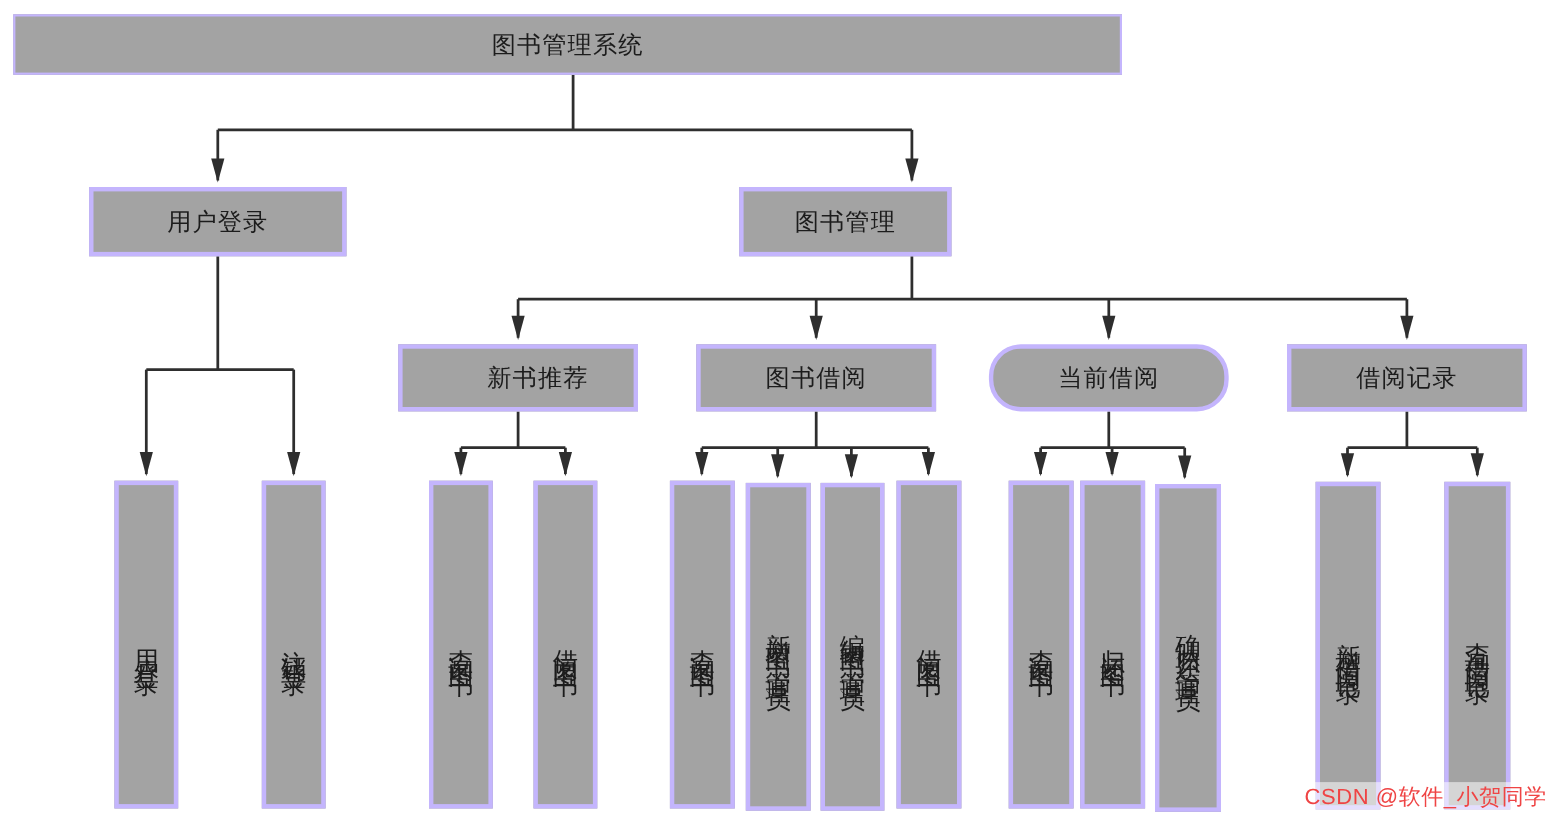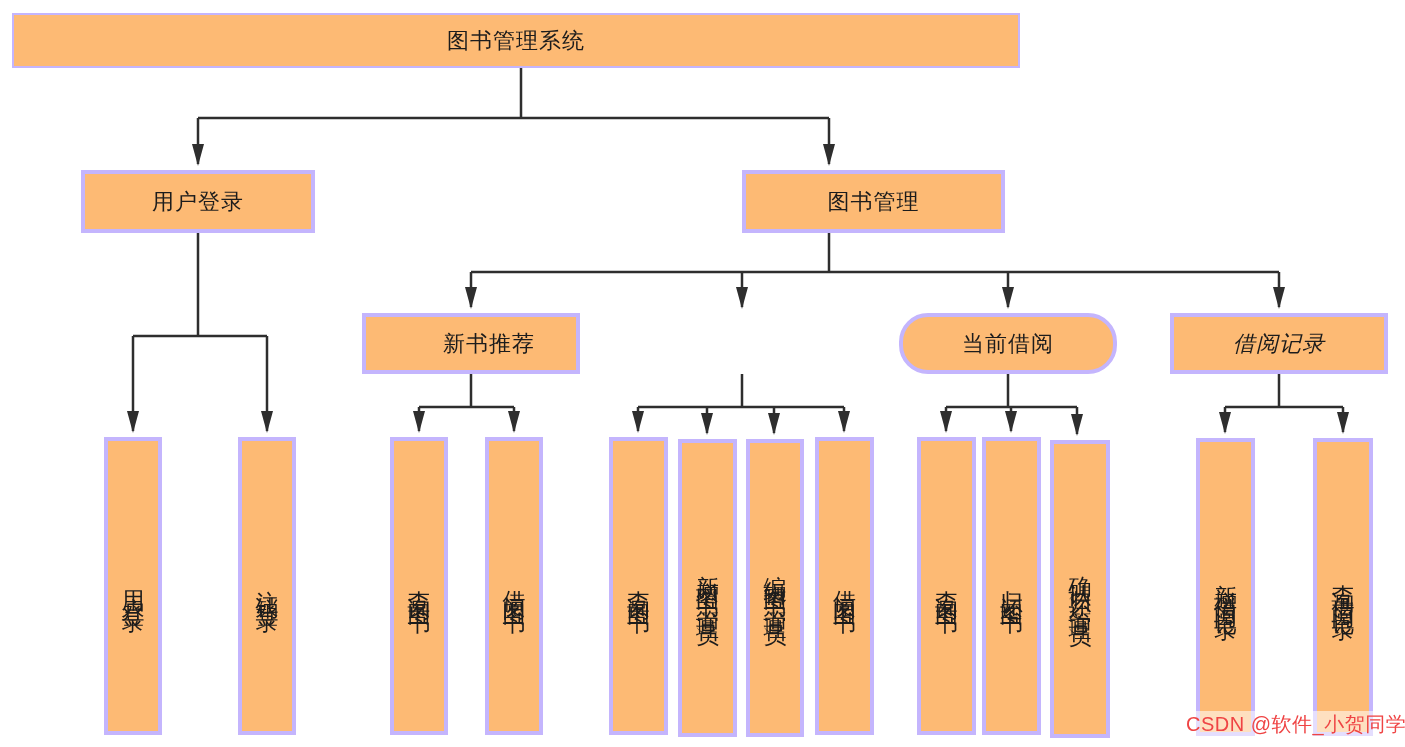--- a/index.html
+++ b/index.html
@@ -14,21 +14,21 @@
   .connectors {
     position: absolute;
     left: 0; top: 0;
     width: 1405px; height: 747px;
     z-index: 1;
   }
   .box {
     position: absolute;
     box-sizing: border-box;
     border: 4px solid #c4b5fd;
-    background: #fdba74;
+    background: #a3a3a3;
     display: flex;
     align-items: center;
     justify-content: center;
     color: #1c1c1c;
     z-index: 2;
   }
   .hbox { font-size: 22px; letter-spacing: 1px; white-space: nowrap; }
   .root-box { border-width: 2px; }
   .leaf span {
     writing-mode: vertical-rl;
@@ -94,25 +94,26 @@
 
       <path d="M1279 374 V407 M1225 407 H1343"></path>
       <line x1="1225" y1="407" x2="1225" y2="432" marker-end="url(#arrow)"></line>
       <line x1="1343" y1="407" x2="1343" y2="432" marker-end="url(#arrow)"></line>
     </g>
   </svg>
 
   <div class="box hbox root-box" style="left:12px; top:13px; width:1008px; height:55px;">图书管理系统</div>
 
   <div class="box hbox" style="left:81px; top:170px; width:234px; height:63px;">用户登录</div>
-  <div class="box hbox" style="left:742px; top:170px; width:263px; height:63px;">图书管理</div>
+  <div class="box hbox" style="left:672px; top:170px; width:193px; height:63px;">图书管理</div>
 
   <div class="box hbox" style="left:362px; top:313px; width:218px; height:61px;padding-left:36px;">新书推荐</div>
+  <div class="box hbox" style="left:633px; top:313px; width:218px; height:61px;">图书借阅</div>
   <div class="box hbox" style="left:899px; top:313px; width:218px; height:61px;border-radius:29px;">当前借阅</div>
-  <div class="box hbox" style="left:1170px; top:313px; width:218px; height:61px;font-style:italic;">借阅记录</div>
+  <div class="box hbox" style="left:1170px; top:313px; width:218px; height:61px;">借阅记录</div>
 
   <div class="box leaf" style="left:104px; top:437px; width:58px; height:298px;">
     <span>用户登录</span>
   </div>
   <div class="box leaf" style="left:238px; top:437px; width:58px; height:298px;">
     <span>注销登录</span>
   </div>
 
   <div class="box leaf" style="left:390px; top:437px; width:58px; height:298px;">
     <span>查询图书</span>

